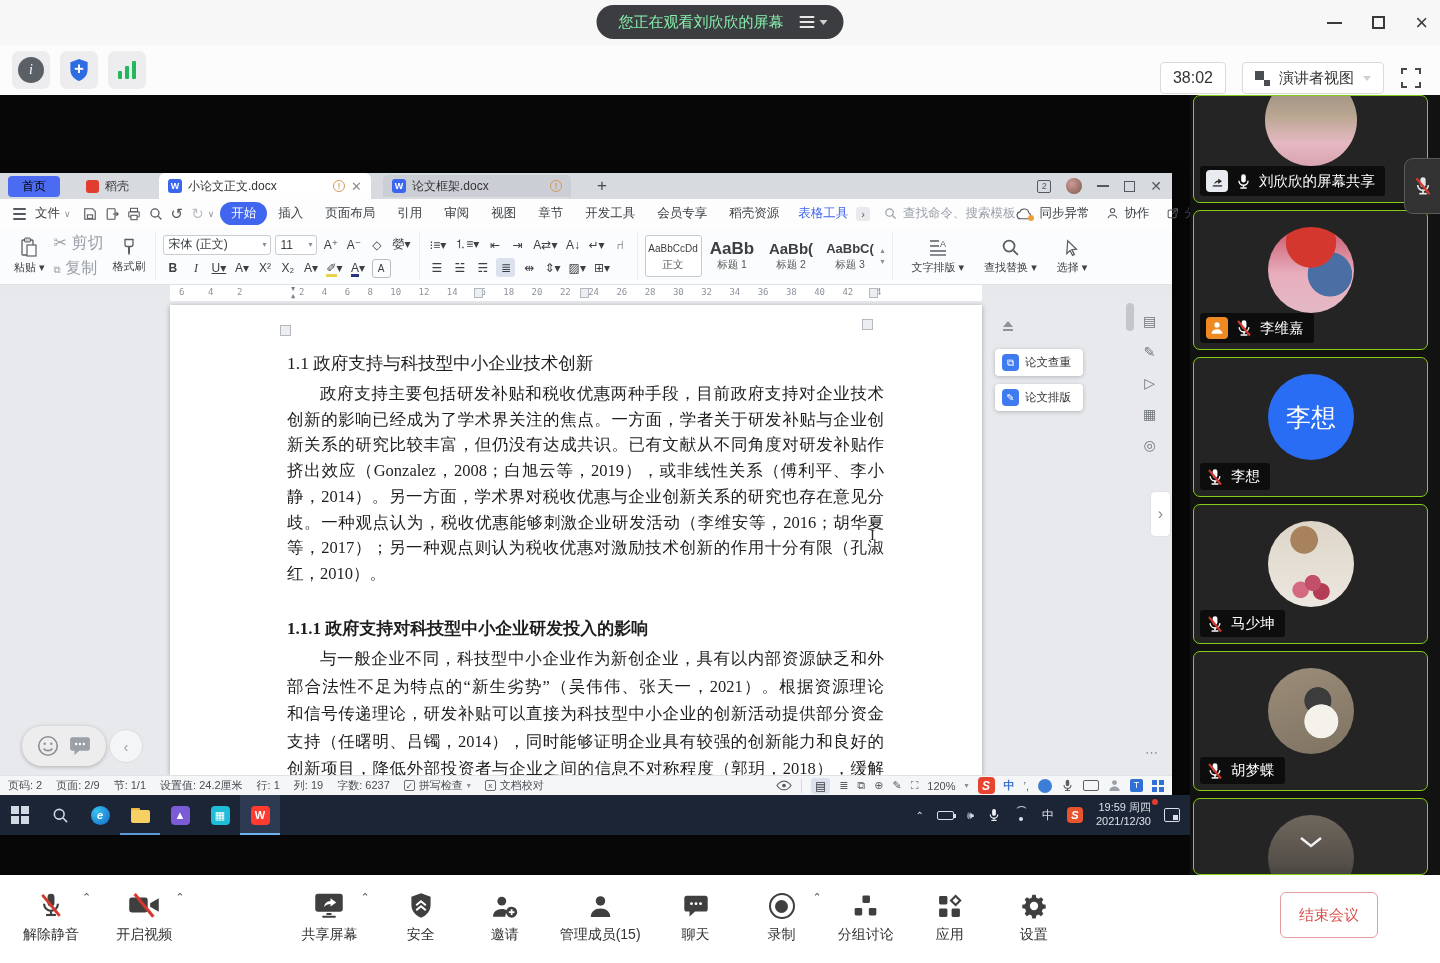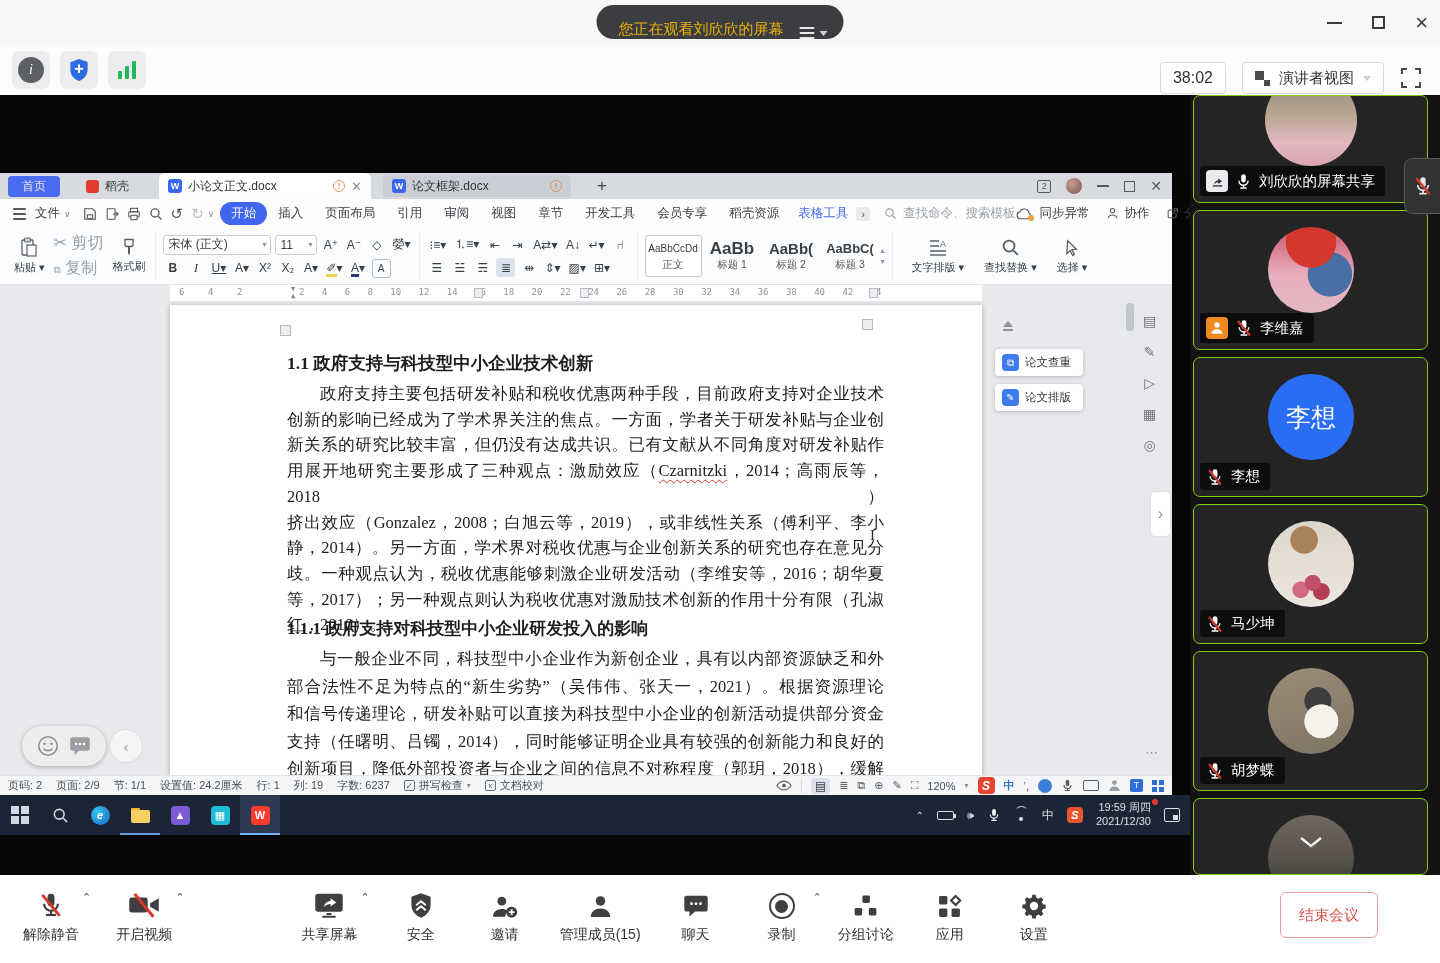--- a/index.html
+++ b/index.html
@@ -1,36 +1,36 @@
 <!DOCTYPE html>
 <html><head>
 <meta charset="utf-8">
 <style>
 *{margin:0;padding:0;box-sizing:border-box}
 html,body{width:1440px;height:963px}
 body{position:relative;background:#000;font-family:"Liberation Sans","DejaVu Sans",sans-serif;overflow:hidden;color:#333}
 svg{display:block}
 
 .titlebar{position:absolute;left:0;top:0;width:1440px;height:45px;background:#f7f7f8}
-.banner-pill{position:absolute;left:50%;top:5px;transform:translateX(-50%);height:34px;background:#3c3d40;border-radius:17px;color:#eab308;display:flex;align-items:flex-end;gap:16px;padding:0 16px 0 22px;font-size:15px}
+.banner-pill{position:absolute;left:50%;top:5px;transform:translateX(-50%);height:34px;background:#3c3d40;border-radius:17px;color:#86efac;display:flex;align-items:center;gap:16px;padding:0 16px 0 22px;font-size:15px}
 .ham{display:flex;flex-direction:column;gap:3px}.ham i{display:block;width:15px;height:2px;background:#e8e8e8;border-radius:1px}
 .caret{width:0;height:0;border-left:4px solid transparent;border-right:4px solid transparent;border-top:5px solid #cfcfcf}
 .winbtns{position:absolute;right:12px;top:0;height:45px;display:flex;align-items:center;gap:30px}
 .wb-min{width:15px;height:2px;background:#3a3a3a}
 .wb-max{width:13px;height:13px;border:2px solid #3a3a3a}
 .wb-close{font-size:22px;color:#3a3a3a;line-height:1}
 .infobar{position:absolute;left:0;top:45px;width:1440px;height:50px;background:#fcfcfd}
 .icbtn{width:38px;height:38px;background:#ededef;border-radius:7px;display:flex;align-items:center;justify-content:center}
 .chip{border:1px solid #d9dadc;border-radius:4px;background:#fff;display:flex;align-items:center;height:32px}
 
 .share{position:absolute;left:0;top:95px;width:1190px;height:780px;background:#070707}
 
 .wps{position:absolute;left:0;top:173px;width:1172px;height:622px;background:#fff;box-shadow:0 3px 14px rgba(0,0,0,.55)}
 .tabbar{position:absolute;left:0;top:0;width:100%;height:26px;background:#d7dade;display:flex;align-items:center;padding-left:8px;font-size:12px}
-.tab-home{width:52px;height:21px;background:#4b6cf2;color:#e5e5e5;border-radius:4px;display:flex;align-items:center;justify-content:center;margin-right:12px}
+.tab-home{width:52px;height:21px;background:#4b6cf2;color:#000000;border-radius:4px;display:flex;align-items:center;justify-content:center;margin-right:12px}
 .tab-dk{height:21px;display:flex;align-items:center;gap:6px;padding:0 14px;color:#333}
 .dk-logo{width:13px;height:13px;background:#e23c2e;border-radius:3px}
 .doctab{height:26px;display:flex;align-items:center;gap:6px;padding:0 9px;color:#333;border-radius:6px 6px 0 0;width:212px}
 .doctab.active{background:#fff}
 .doctab.inactive{background:#cbcfd5;height:22px;border-radius:5px 5px 0 0;width:188px}
 .wicon{width:14px;height:14px;background:#3a66f0;border-radius:3px;color:#fff;font-size:9px;font-weight:bold;display:flex;align-items:center;justify-content:center}
 .warn{width:12px;height:12px;border:1px solid #d7985c;border-radius:50%;color:#c97f3c;font-size:9px;line-height:10px;text-align:center;margin-left:auto}
 .tclose{color:#8a8f96;font-size:13px}
 .menubar{position:absolute;left:0;top:26px;width:100%;height:29px;background:#fdfdfe;display:flex;align-items:center;font-size:12.5px;color:#3c4043;padding:0 8px;white-space:nowrap}
 .m-item{padding:3px 11px;border-radius:13px}
@@ -50,21 +50,21 @@
 .stylecard .pv{font-size:10px;line-height:18px;white-space:nowrap}
 .stylecard .pv.big{font-size:17px;font-weight:bold}
 .stylecard .lb{font-size:10.5px;color:#555}
 .stylecard.sel{border:1px solid #c6cad0;background:#fff}
 .ruler{position:absolute;left:0;top:112px;width:100%;height:16px;background:#e6e8eb;font-family:"DejaVu Sans Mono",monospace;font-size:9px;color:#8d939b}
 .ruler .white{position:absolute;left:170px;top:0;width:812px;height:16px;background:#fff}
 .ruler .tk{position:absolute;top:2px}
 .canvas{position:absolute;left:0;top:128px;width:100%;height:474px;background:#e7e9ec;overflow:hidden}
 .page{position:absolute;left:170px;top:4px;width:812px;height:470px;background:#fff;box-shadow:0 1px 5px rgba(0,0,0,.3)}
 .doc{position:absolute;left:117px;width:597px;font-family:"Liberation Serif","DejaVu Serif",serif;color:#1d1d1d}
-.h1{font-weight:bold;font-size:17.5px}
+.h1{font-weight:normal;font-size:17.5px}
 .dl{font-size:16.5px;line-height:25.7px;text-align:justify;text-align-last:justify}
 .dl.noj{text-align-last:left}
 .indent{text-indent:33px}
 .wavy{text-decoration:underline wavy #d5382c;text-decoration-thickness:1px;text-underline-offset:3px}
 .tblmark{position:absolute;width:11px;height:11px;border:1px solid #b4b9c0;background:#eceef1}
 .fbtn{position:absolute;width:88px;height:27px;background:#fff;border-radius:4px;box-shadow:0 1px 4px rgba(0,0,0,.22);display:flex;align-items:center;gap:6px;padding:0 7px;font-size:11.5px;color:#333}
 .fbtn .fic{width:17px;height:17px;background:#3f7bf0;border-radius:4px;color:#fff;font-size:10px;display:flex;align-items:center;justify-content:center}
 .rstrip{position:absolute;left:1143px;top:12px;display:flex;flex-direction:column;gap:15px;color:#70757c;font-size:14px;align-items:center}
 .statusbar{position:absolute;left:0;top:602px;width:100%;height:20px;background:#f5f6f8;border-top:1px solid #e1e2e4;display:flex;align-items:center;font-size:11px;color:#4a4f55;padding:0 8px;white-space:nowrap}
 .sb-item{margin-right:14px}
@@ -484,21 +484,20 @@
 
   <div class="canvas">
     <div class="page">
       <div class="tblmark" style="left:110px;top:20px"></div>
       <div class="tblmark" style="left:692px;top:14px"></div>
       <div class="doc" style="top:46px"><span class="h1">1.1 政府支持与科技型中小企业技术创新</span></div>
       <div class="doc" style="top:76px">
         <div class="dl indent">政府支持主要包括研发补贴和税收优惠两种手段，目前政府支持对企业技术</div>
         <div class="dl">创新的影响已经成为了学术界关注的焦点。一方面，学者关于研发补贴与企业创</div>
         <div class="dl">新关系的研究比较丰富，但仍没有达成共识。已有文献从不同角度对研发补贴作</div>
-        <div class="dl"><span>用展开地研究主要形成了三种观点：激励效应（</span><span class="wavy">Czarnitzki</span><span>，2014；高雨辰等，2018）</span></div>
         <div class="dl">挤出效应（Gonzalez，2008；白旭云等，2019），或非线性关系（傅利平、李小</div>
         <div class="dl">静，2014）。另一方面，学术界对税收优惠与企业创新关系的研究也存在意见分</div>
         <div class="dl">歧。一种观点认为，税收优惠能够刺激企业研发活动（李维安等，2016；胡华夏</div>
         <div class="dl">等，2017）；另一种观点则认为税收优惠对激励技术创新的作用十分有限（孔淑</div>
         <div class="dl noj">红，2010）。</div>
       </div>
       <div class="doc" style="top:312px"><span style="font-weight:600;font-size:17px">1.1.1 政府支持对科技型中小企业研发投入的影响</span></div>
       <div class="doc" style="top:340px">
         <div class="dl indent" style="line-height:27.6px">与一般企业不同，科技型中小企业作为新创企业，具有以内部资源缺乏和外</div>
         <div class="dl" style="line-height:27.6px">部合法性不足为特点的“新生劣势”（吴伟伟、张天一，2021）。根据资源理论</div>

